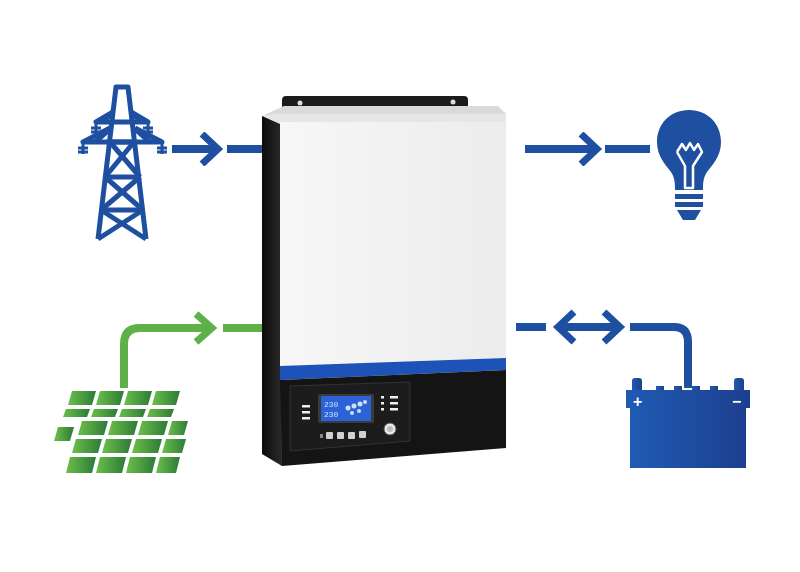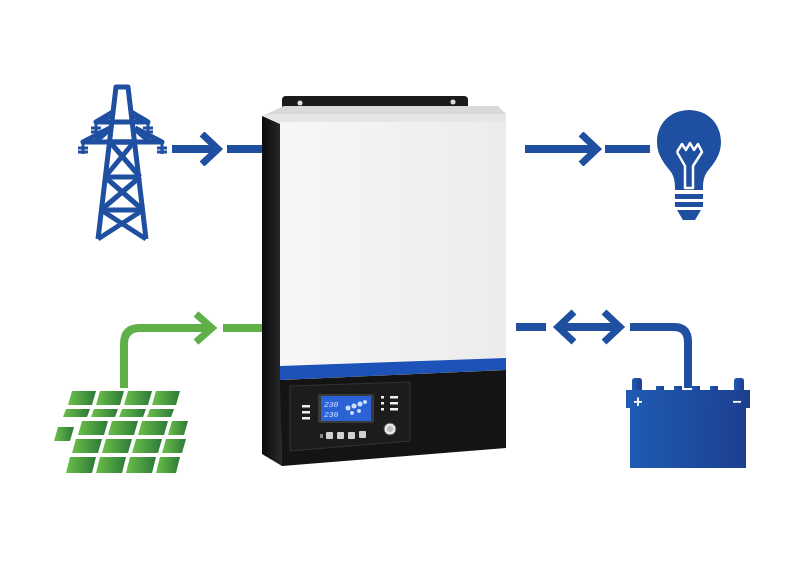--- a/index.html
+++ b/index.html
@@ -1,17 +1,17 @@
 <!DOCTYPE html>
 <html><head>
 <meta charset="utf-8">
 <style>
   html, body { margin:0; padding:0; background:#ffffff; }
   body { width:800px; height:572px; position:relative; overflow:hidden; font-family:"Liberation Sans", sans-serif; }
-  .abs { position:absolute;font-style:italic; }
+  .abs { position:absolute; }
   svg { display:block; }
 </style>
 </head>
 <body>
 
 <div class="abs" style="left:78px;top:82px;width:90px;height:160px;">
 
   <svg width="90" height="160" viewBox="0 0 90 160">
     <g fill="none" stroke="#1e4fa0" stroke-width="5" stroke-linejoin="round">
       <polyline points="20,157 38,5 50,5 68,157"></polyline>

